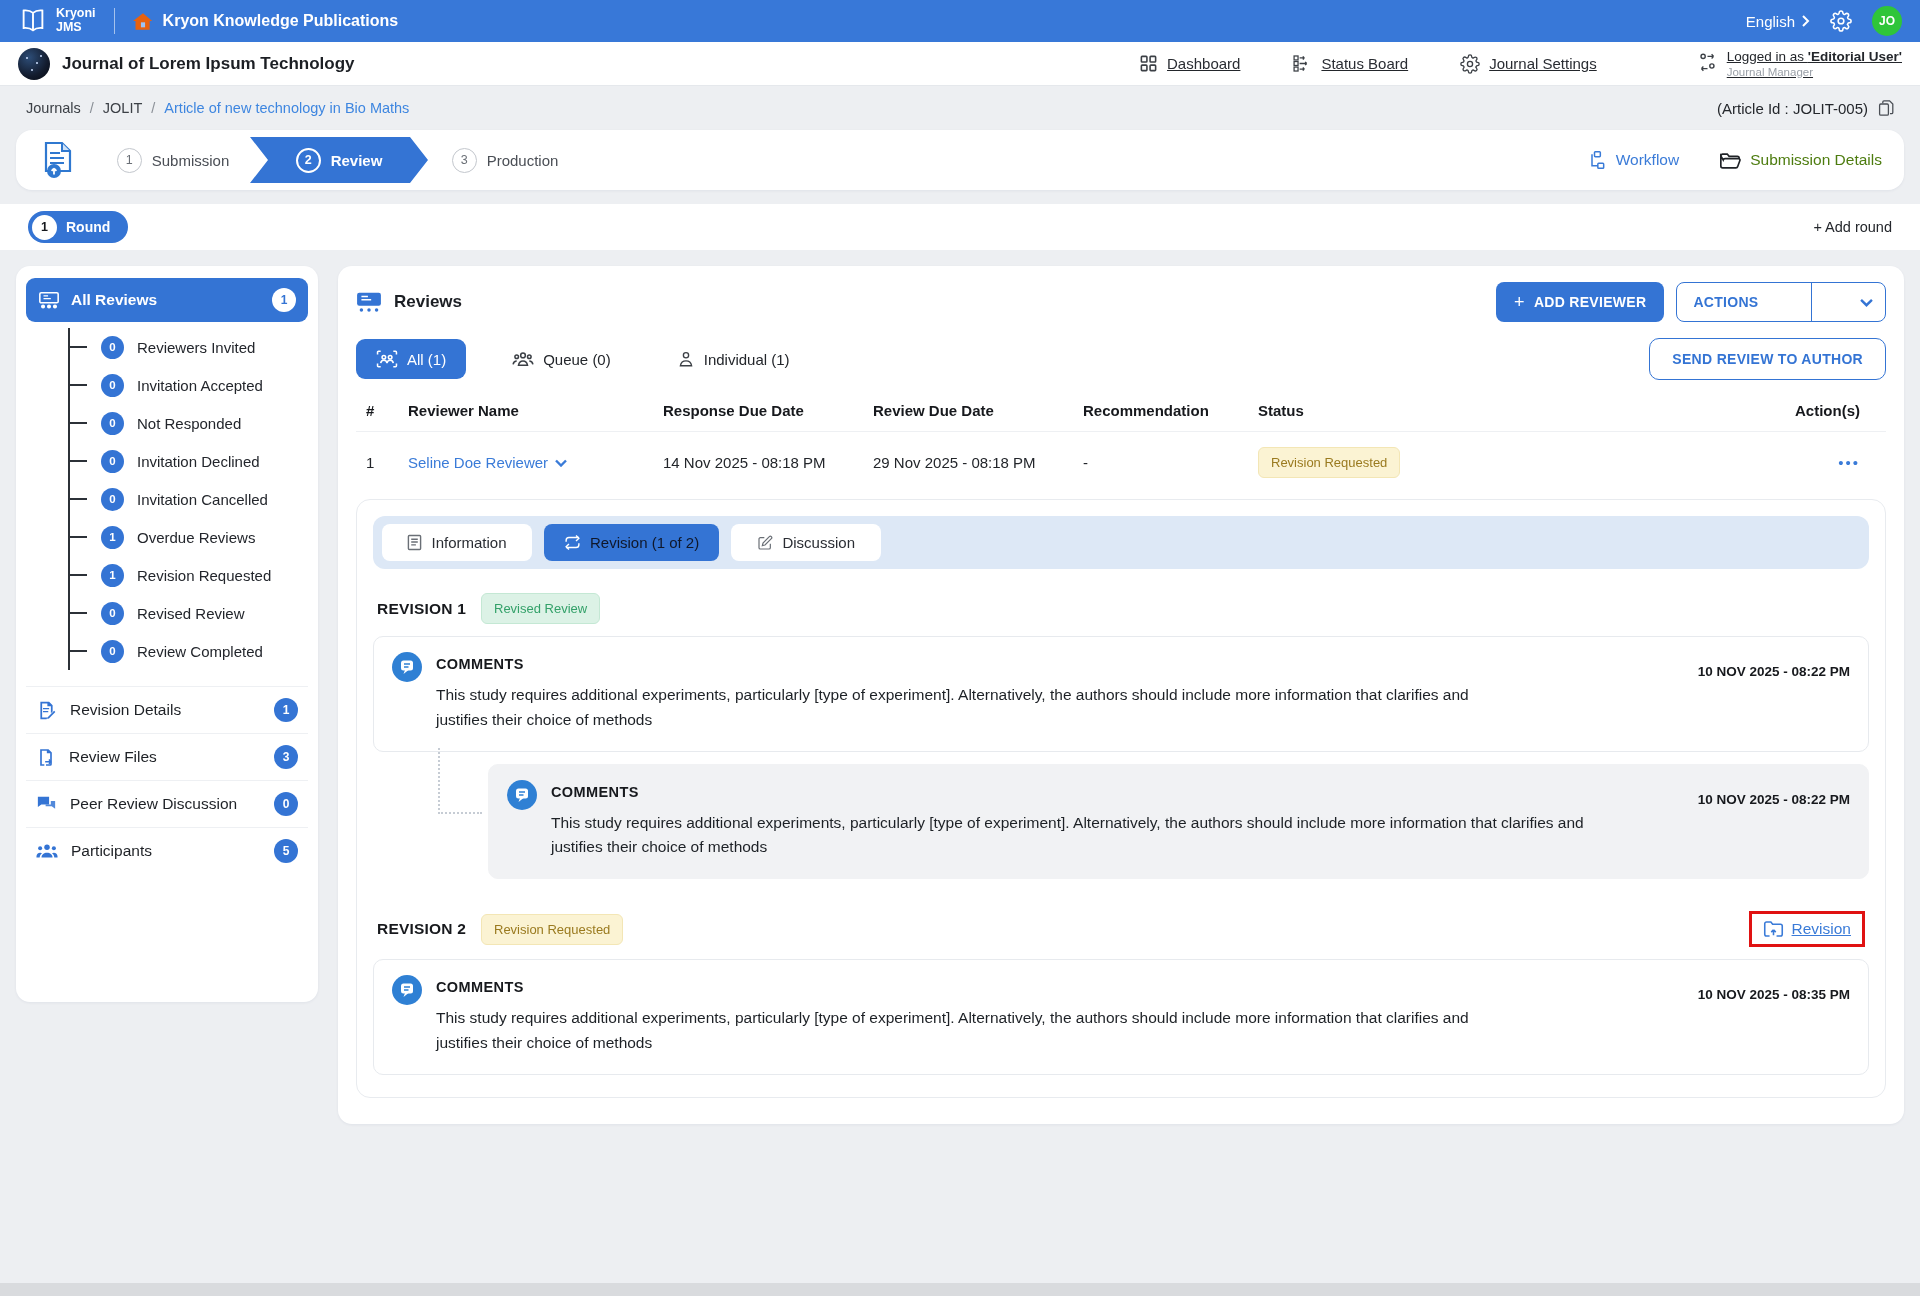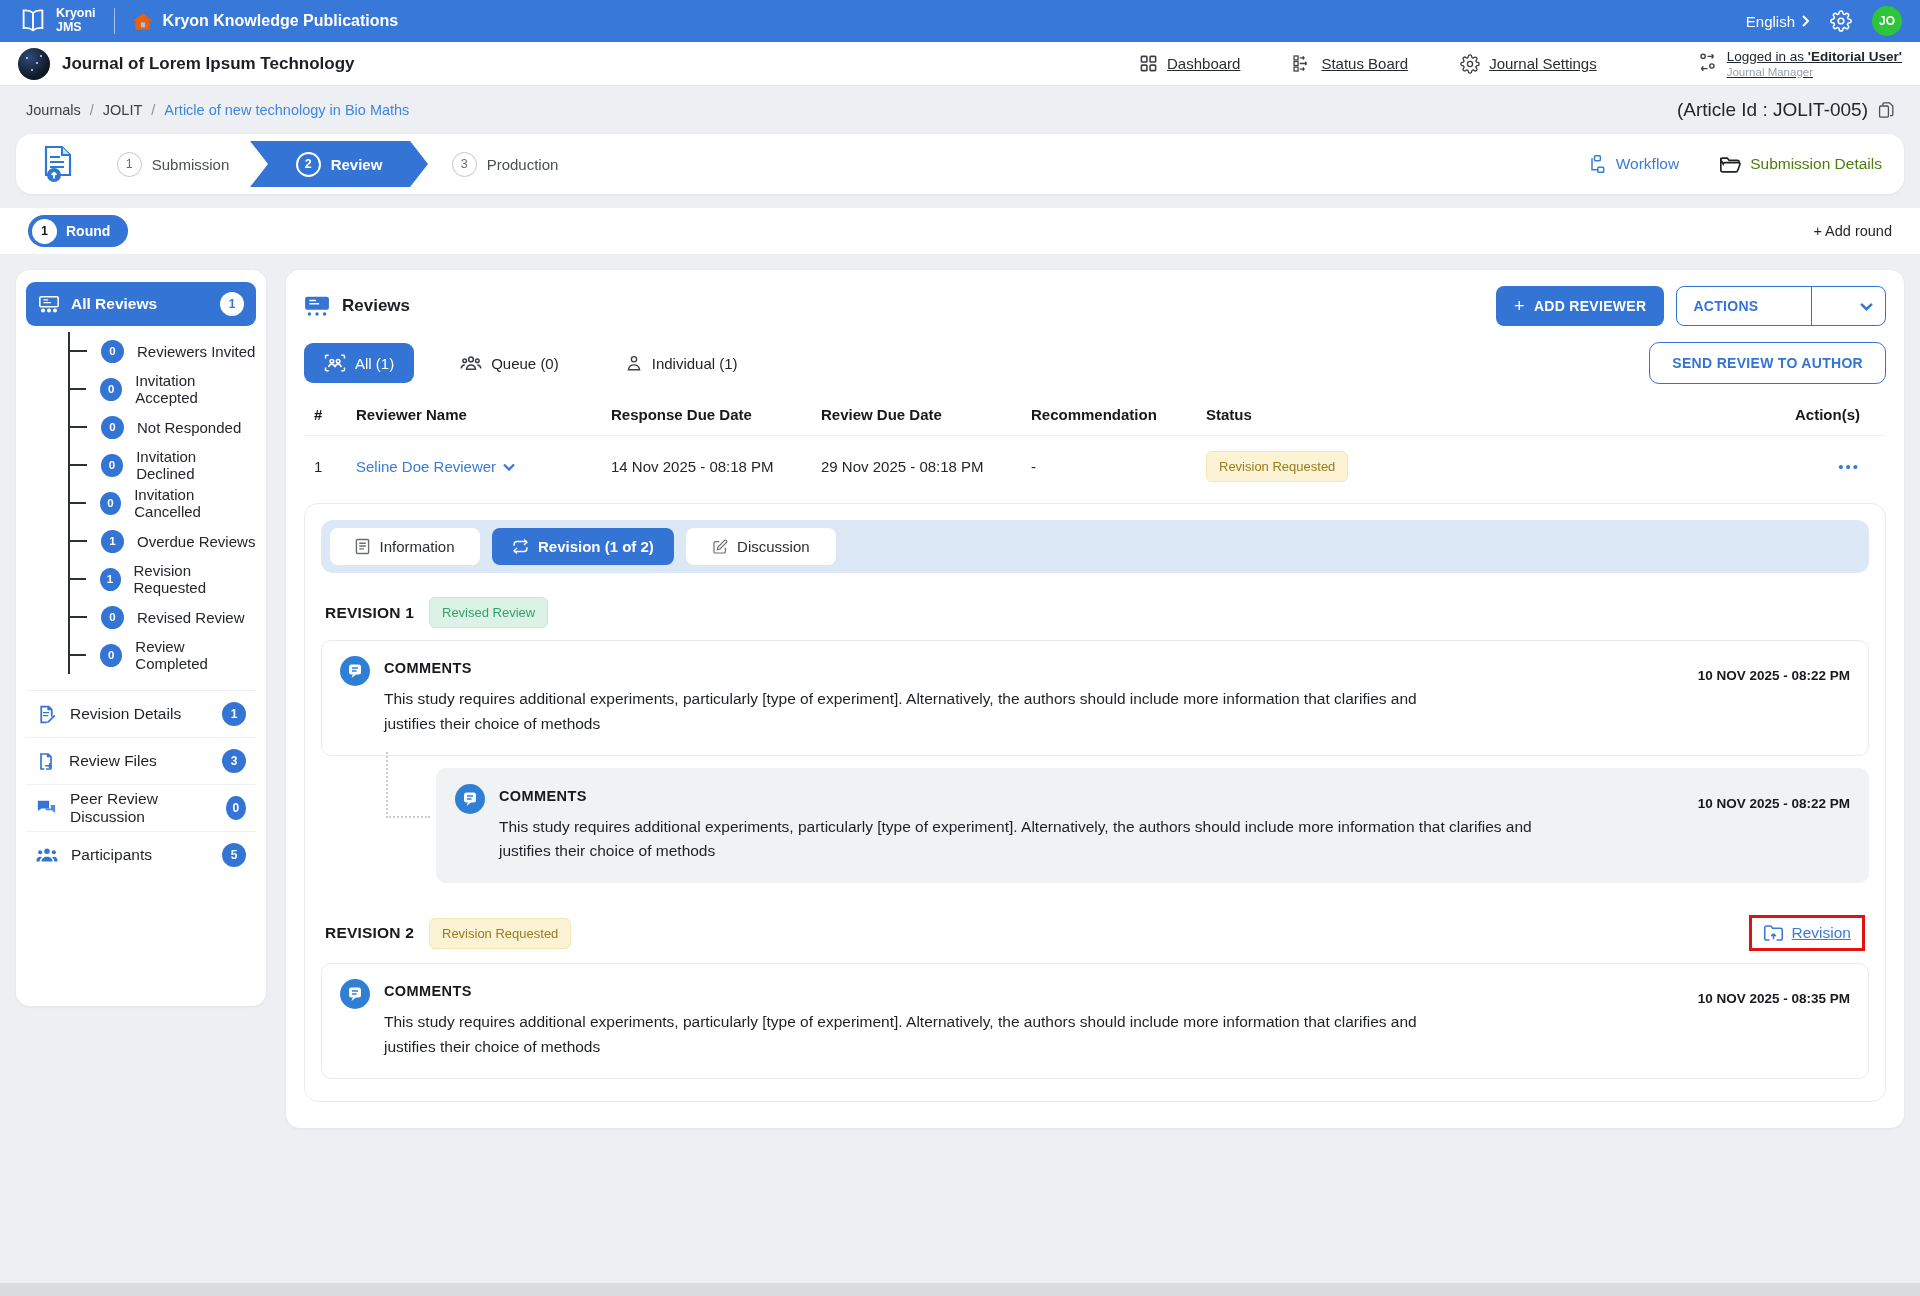--- a/index.html
+++ b/index.html
@@ -34,21 +34,21 @@
   .loggedin { display:flex; align-items:flex-start; gap:9px; margin-left:48px; cursor:pointer; }
   .li-line1 { font-size:13.5px; }
   .li-line1 b { font-weight:bold; }
   .li-line2 { font-size:11.5px; color:#9aa0a8; margin-top:2px; }
 
   
   .crumb-row { display:flex; align-items:center; padding:13px 26px 9px; font-size:14.5px; }
   .crumb { color:#3c4046; cursor:pointer; }
   .crumb-sep { margin:0 9px; color:#8b9097; }
   .crumb-active { color:#3e86e0; cursor:pointer; }
-  .crumb-right { margin-left:auto; display:flex; align-items:center; gap:10px; font-size:19px; color:#24272c; }
+  .crumb-right { margin-left:auto; display:flex; align-items:center; gap:10px; font-size:15px; color:#24272c; }
 
   
   .stepper-card { margin:4px 16px 0; background:#fff; border-radius:16px; height:60px; display:flex; align-items:center;
                   padding:0 22px; box-shadow:0 1px 3px rgba(20,40,80,.06); }
   .steps { display:flex; margin-left:18px; }
   .step { height:46px; width:178px; margin-left:-12px; display:flex; align-items:center; justify-content:center; gap:10px;
           font-size:15px; clip-path:polygon(0% 0%, calc(100% - 18px) 0%, 100% 50%, calc(100% - 18px) 100%, 0% 100%, 18px 50%);
           cursor:pointer; }
   .step.inactive { background:#fff; color:#4a4e55; filter:drop-shadow(0 0 1px #bcd2ef); }
   .step.active { background:#3474d4; color:#fff; font-weight:bold; }
@@ -64,21 +64,21 @@
   .round-pill { background:#3474d4; border-radius:18px; height:32px; display:flex; align-items:center; gap:9px;
                 padding:3px 18px 3px 4px; color:#fff; font-weight:bold; font-size:14px; cursor:pointer; }
   .round-num { width:25px; height:25px; background:#fff; border-radius:50%; color:#15181d; display:flex; align-items:center;
                justify-content:center; font-size:12.5px; font-weight:bold; }
   .add-round { margin-left:auto; font-size:14.5px; color:#24272c; cursor:pointer; }
 
   
   .content { display:flex; gap:20px; padding:16px 16px 0; align-items:flex-start; }
 
   
-  .sidebar { width:250px; background:#fff; border-radius:14px; padding:12px 10px 6px; min-height:736px;
+  .sidebar { width:302px; background:#fff; border-radius:14px; padding:12px 10px 6px; min-height:736px;
              box-shadow:0 1px 3px rgba(20,40,80,.06); }
   .sb-active { background:#3474d4; color:#fff; border-radius:9px; height:44px; display:flex; align-items:center;
                gap:11px; padding:0 12px; font-weight:bold; font-size:15.5px; cursor:pointer; }
   .sb-active .sb-count { margin-left:auto; background:#fff; color:#3474d4; width:24px; height:24px; border-radius:50%;
                display:flex; align-items:center; justify-content:center; font-size:12px; font-weight:bold; }
   .tree { margin:6px 0 16px 42px; border-left:2px solid #2c3138; }
   .tree-item { height:38px; display:flex; align-items:center; cursor:pointer; }
   .tree-dash { width:17px; border-top:2px solid #2c3138; }
   .tree-badge { width:23px; height:23px; border-radius:50%; background:#3474d4; color:#fff; font-size:11.5px; font-weight:bold;
                 display:flex; align-items:center; justify-content:center; margin-left:14px; }
@@ -126,21 +126,21 @@
   .badge { display:inline-block; border-radius:6px; padding:7px 12px; font-size:13px; }
   .badge-yellow { background:#fbf3d3; color:#9a7a1f; border:1px solid #f3e6b5; }
   .badge-green { background:#dcf2e6; color:#33a169; border:1px solid #c4e8d4; }
   .ellipsis-btn { color:#3a7bd8; font-size:15px; letter-spacing:2px; cursor:pointer; }
 
   
   .detail-box { border:1px solid #e8ebef; border-radius:14px; margin-top:6px; padding:16px 16px 22px; }
   .inner-tabs { background:#dde8f6; border-radius:12px; padding:8px 9px; display:flex; gap:12px; }
   .itab { background:#fff; border-radius:8px; padding:10px 20px; font-size:15px; display:flex; align-items:center; gap:9px;
           color:#2a2d33; cursor:pointer; min-width:150px; justify-content:center; }
-  .itab.active { background:#3474d4; color:#ffffff; font-weight:bold; }
+  .itab.active { background:#3474d4; color:#0f172a; font-weight:normal; }
 
   .rev-header { display:flex; align-items:center; gap:15px; margin:24px 4px 12px; }
   .rev-title { font-weight:bold; font-size:15.5px; color:#17191d; letter-spacing:.2px; }
   .rev-upload { margin-left:auto; border:3px solid #e01212; padding:6px 11px; display:flex; align-items:center; gap:8px;
                 cursor:pointer; }
   .rev-upload a { color:#3a7bd8; font-size:15.5px; text-decoration:underline; }
 
   .comment-card { border:1px solid #e7eaee; border-radius:10px; padding:15px 18px 18px; position:relative; display:flex; gap:14px;
                   background:#fff; }
   .comment-card.nested { background:#f1f2f4; border-color:#f1f2f4; }

